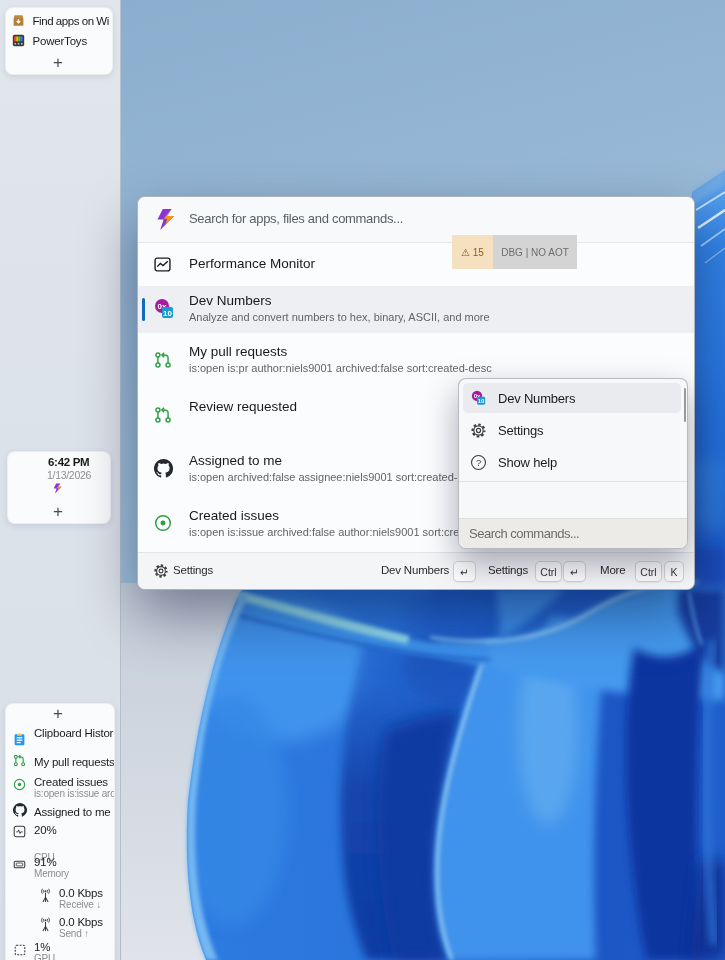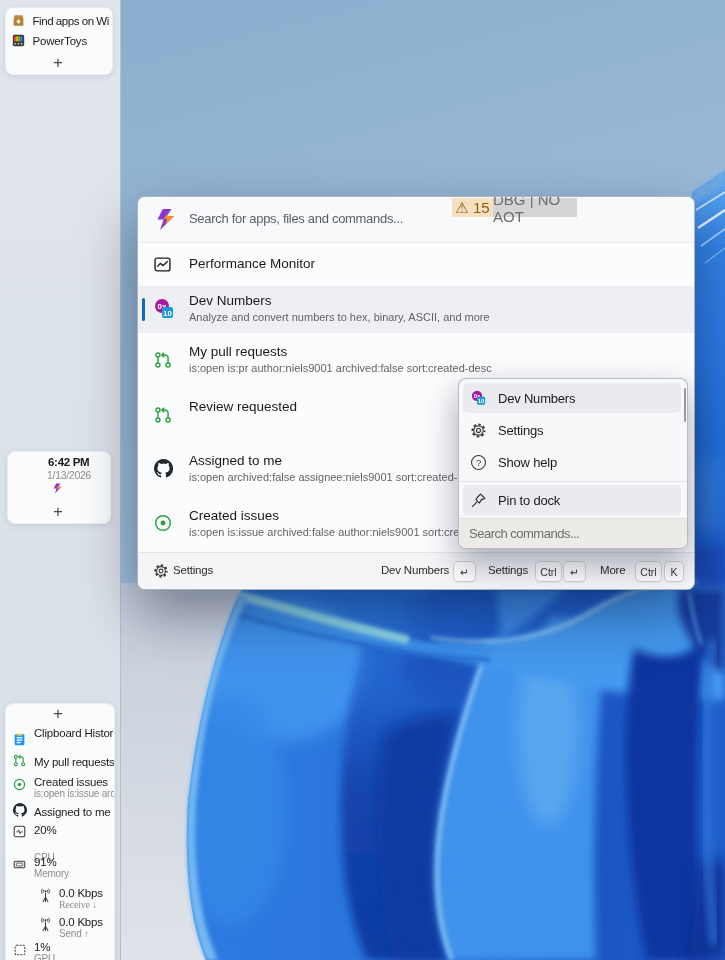--- a/index.html
+++ b/index.html
@@ -18,21 +18,21 @@
 .dtit{position:absolute;left:28px;font-size:11.5px;letter-spacing:-.2px;color:#1b1b1b;white-space:nowrap;}
 .dsub{position:absolute;left:28px;font-size:10px;letter-spacing:-.2px;color:#8d8d8d;white-space:nowrap;}
 .dic{position:absolute;left:7px;width:13px;height:13px;}
 
 #pal{left:137px;top:196px;width:556px;height:392px;border-radius:8px;
 background:#fbfcfd;border:1px solid rgba(110,120,130,.55);box-shadow:0 24px 56px rgba(0,10,40,.42);
 overflow:hidden;}
 #palhead{position:absolute;left:0;top:0;width:100%;height:45px;background:#f7f9fa;
 border-bottom:1px solid #e4e6e8;}
 #ph-ph{position:absolute;left:51px;top:14px;font-size:13px;letter-spacing:-.3px;color:#5a5f66;}
-.badge{position:absolute;font-size:15px;height:19px;display:flex;align-items:center;}
+.badge{position:absolute;font-size:10px;height:34px;display:flex;align-items:center;margin-top:37px;}
 .prow{position:absolute;left:0;width:100%;}
 .ptitle{position:absolute;left:51px;font-size:13.5px;letter-spacing:0;color:#191919;white-space:nowrap;}
 .psub{position:absolute;left:51px;font-size:11px;letter-spacing:0;color:#636363;white-space:nowrap;}
 .picon{position:absolute;left:16px;}
 #palfoot{position:absolute;left:0;top:355px;width:100%;height:37px;background:#f4f5f7;
 border-top:1px solid #e3e4e6;}
 .key{position:absolute;height:19px;border:1px solid #d2d3d5;background:#fdfdfd;border-radius:5px;
 font-size:10.5px;color:#3a3a3a;display:flex;align-items:center;justify-content:center;top:8px;
 box-shadow:0 1px 1px rgba(0,0,0,.05);}
 .flab{position:absolute;top:11px;font-size:11.5px;letter-spacing:-.2px;color:#2b2b2b;white-space:nowrap;}
@@ -212,21 +212,21 @@
         <rect x="4" y="6.2" width="8" height="3.6" rx="0.8" fill="none" stroke="#3a3a3a" stroke-width="1"></rect>
       </svg>
     <div class="dtit" style="top:152px;">91%</div>
     <div class="dsub" style="top:164px;">Memory</div>
     <svg class="abs" style="left:33px;top:182px;width:13px;height:17px;" viewBox="0 0 14 18">
         <path d="M7 7 L7 17 M4.2 17 L7 12 L9.8 17" fill="none" stroke="#3a3a3a" stroke-width="1.1"></path>
         <circle cx="7" cy="5.5" r="1.1" fill="#3a3a3a"></circle>
         <path d="M3.6 8.2 A4.6 4.6 0 0 1 3.6 2.8 M10.4 2.8 A4.6 4.6 0 0 1 10.4 8.2 M5 7 A3 3 0 0 1 5 4 M9 4 A3 3 0 0 1 9 7" fill="none" stroke="#3a3a3a" stroke-width="0.9"></path>
       </svg>
     <div class="dtit" style="left:53px;top:183px;">0.0 Kbps</div>
-    <div class="dsub" style="left:53px;top:195px;font-family:Liberation Serif, serif;">Receive ↓</div>
+    <div class="dsub" style="left:53px;top:195px;">Receive ↓</div>
     <svg class="abs" style="left:33px;top:211px;width:13px;height:17px;" viewBox="0 0 14 18">
         <path d="M7 7 L7 17 M4.2 17 L7 12 L9.8 17" fill="none" stroke="#3a3a3a" stroke-width="1.1"></path>
         <circle cx="7" cy="5.5" r="1.1" fill="#3a3a3a"></circle>
         <path d="M3.6 8.2 A4.6 4.6 0 0 1 3.6 2.8 M10.4 2.8 A4.6 4.6 0 0 1 10.4 8.2 M5 7 A3 3 0 0 1 5 4 M9 4 A3 3 0 0 1 9 7" fill="none" stroke="#3a3a3a" stroke-width="0.9"></path>
       </svg>
     <div class="dtit" style="left:53px;top:212px;">0.0 Kbps</div>
     <div class="dsub" style="left:53px;top:224px;">Send ↑</div>
     <svg class="dic" style="top:239px;width:14px;height:14px;" viewBox="0 0 16 16">
         <rect x="2.5" y="2.5" width="11" height="11" rx="1.5" fill="none" stroke="#3a3a3a" stroke-width="1.2" stroke-dasharray="2.2 1.4"></rect>
       </svg>
@@ -334,24 +334,18 @@
       <div class="mtxt">Settings</div>
     </div>
     <div class="mrow" style="top:68px;">
       <svg class="mic" viewBox="0 0 20 20">
           <circle cx="10" cy="10" r="8.2" fill="none" stroke="#3d3d3d" stroke-width="1.3"></circle>
           <text x="10" y="13.6" font-size="11" fill="#3d3d3d" text-anchor="middle">?</text>
         </svg>
       <div class="mtxt">Show help</div>
     </div>
     <div style="position:absolute;left:0;top:102px;width:100%;height:1px;background:#e1e2e4;"></div>
-    <div class="mrow hl" style="top:106px;">
-      <svg class="mic" viewBox="0 0 20 20">
-          <path d="M12.5 2.5 L17.5 7.5 L13.5 9 L11 13 L7 9 L8.5 6.5 Z M7.8 12.2 L3 17" fill="none" stroke="#2d2d2d" stroke-width="1.4" stroke-linejoin="round" stroke-linecap="round"></path>
-        </svg>
-      <div class="mtxt">Pin to dock</div>
-    </div>
     <div style="position:absolute;left:0;top:139px;width:100%;height:30px;background:#ecebe7;border-top:1px solid #dddcd8;">
       <div style="position:absolute;left:10px;top:7px;font-size:13px;letter-spacing:-.5px;color:#6d6d6d;">Search commands...</div>
     </div>
     <div style="position:absolute;right:1px;top:9px;width:2px;height:34px;background:#999;border-radius:2px;"></div>
   </div>
 </div>
 
 </body></html>

